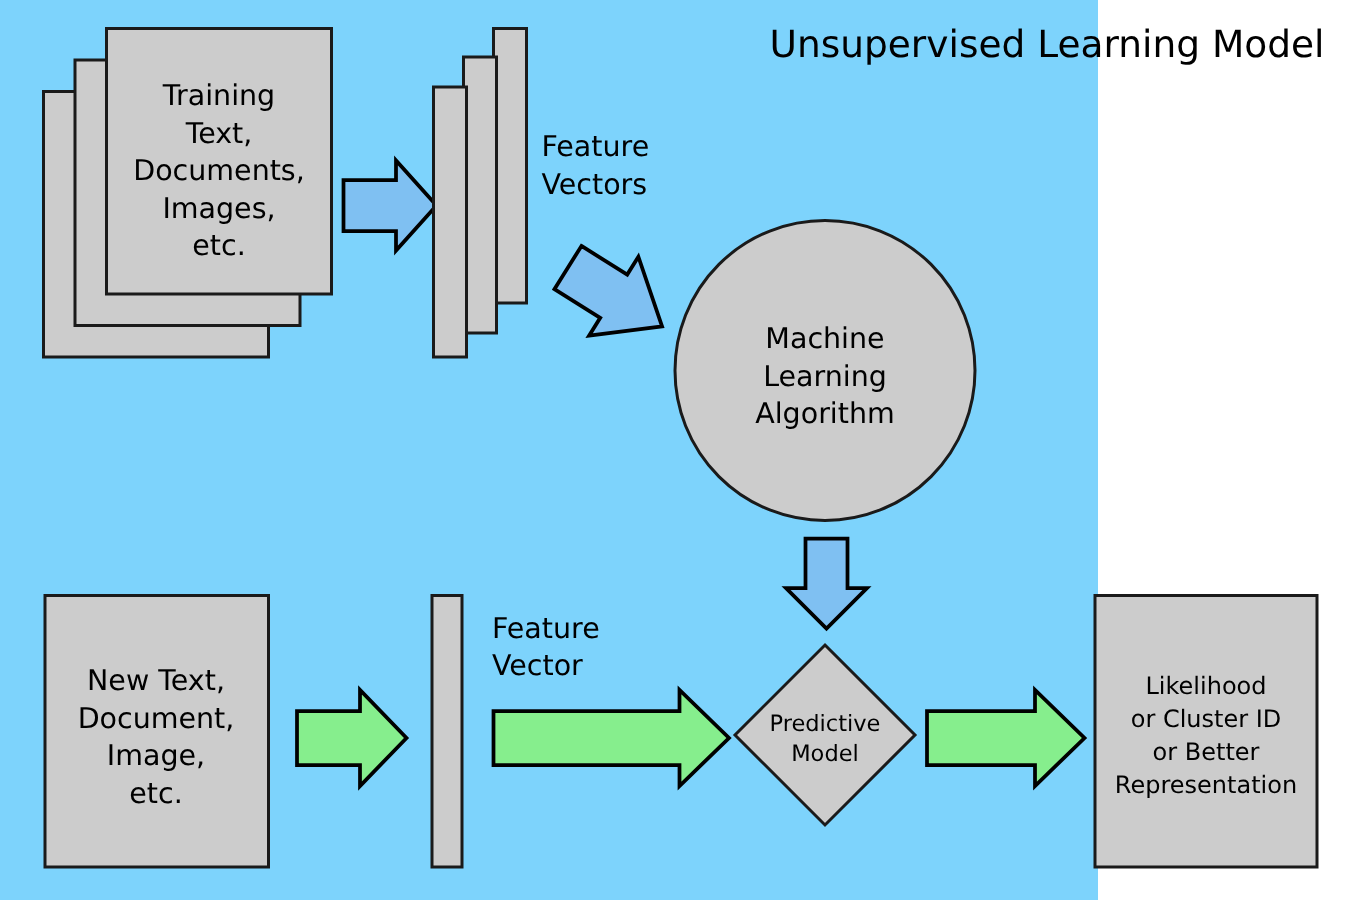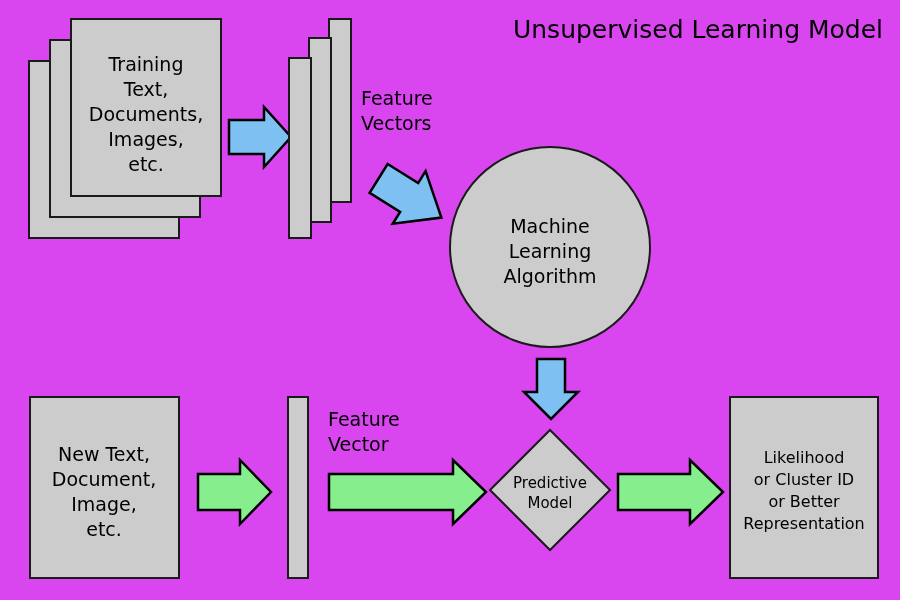--- a/index.html
+++ b/index.html
@@ -9,23 +9,23 @@
   }
   body {
     width: 900px;
     height: 600px;
     font-family: "DejaVu Sans", sans-serif;
     color: #000000;
     overflow: hidden;
   }
   #diagram-root {
     position: relative;
-    width: 900px;
+    width: 732px;
     height: 600px;
-    background: #d946ef;
+    background: #7dd3fc;
   }
   svg.canvas {
     position: absolute;
     top: 0;
     left: 0;
     width: 900px;
     height: 600px;
   }
   .shape-fill {
     fill: #cccccc;

